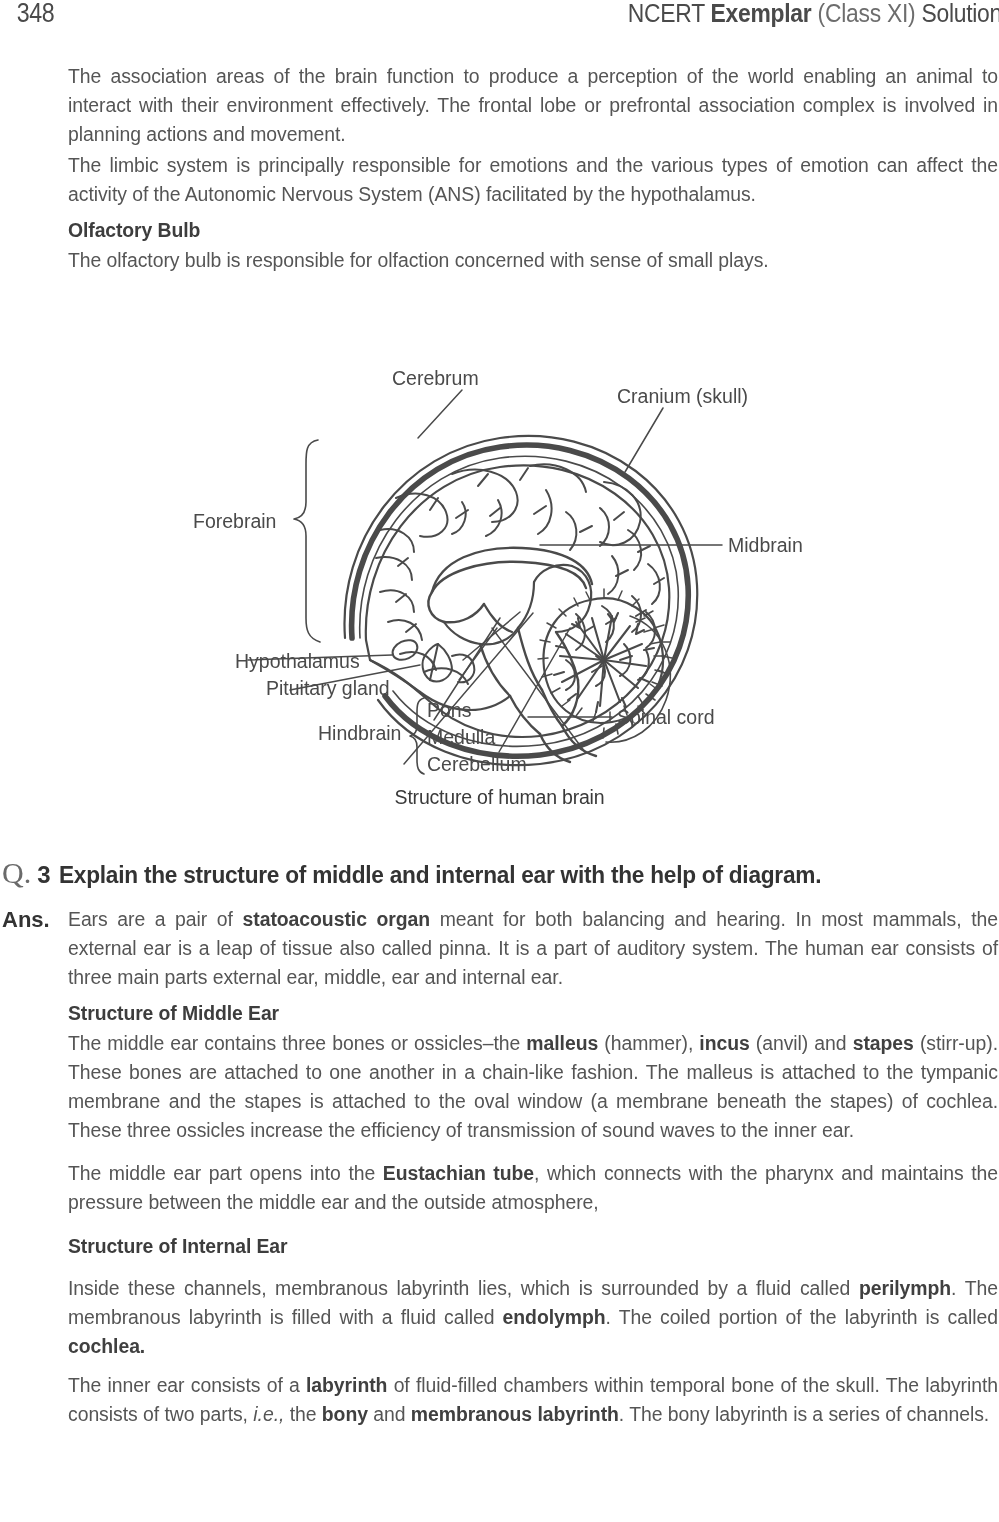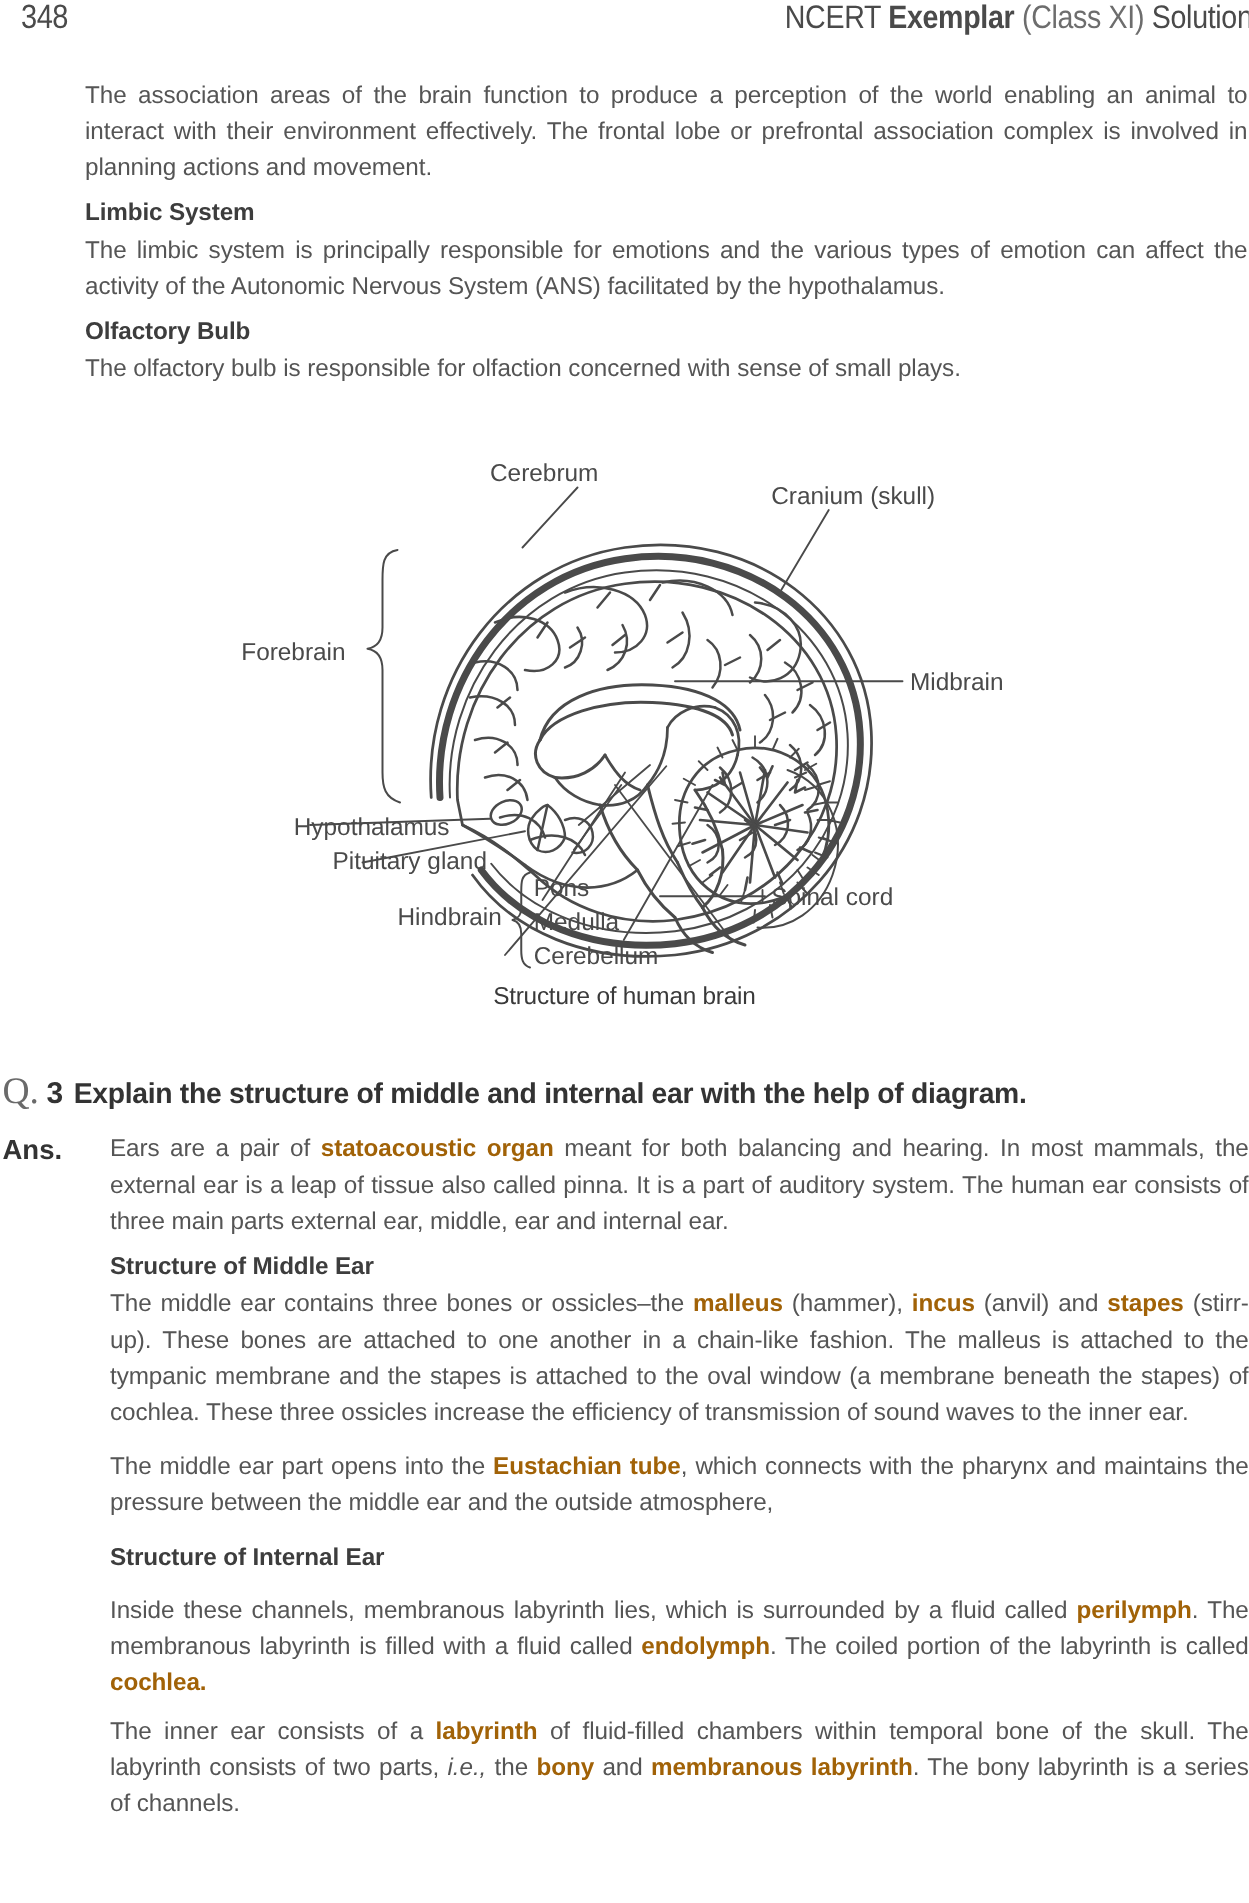--- a/index.html
+++ b/index.html
@@ -67,21 +67,21 @@
   }
   p.para.nojust { text-align: left; }
   .subhead {
     margin: 8px 0 2px 0;
     font-size: 19.4px;
     line-height: 27px;
     font-weight: bold;
     color: #3d3d3d;
     letter-spacing: -0.1px;
   }
-  b, strong { color: #a16207; font-weight: bold; }
+  b, strong { color: #404040; font-weight: bold; }
   i, em { font-style: italic; }
 
   
   .figure {
     position: absolute;
     top: 360px;
     left: 0;
     width: 891px;
     height: 460px;
   }
@@ -131,21 +131,20 @@
     color: #333333;
     letter-spacing: -0.25px;
     transform: scaleX(0.985);
     transform-origin: left center;
     white-space: nowrap;
     line-height: 1.1;
   }
   .ans-row {
     display: flex;
     margin-top: 17px;
-    gap: 20px;
   }
   .ans-marker {
     width: 68px;
     flex: 0 0 68px;
     font-size: 22px;
     font-weight: bold;
     color: #333333;
     line-height: 29px;
     padding-left: 2px;
     box-sizing: border-box;
@@ -157,21 +156,20 @@
 
 <div class="page-header">
   <div class="folio">348</div>
   <div class="header-title">
     <span>NCERT </span><span class="ht-bold">Exemplar</span><span class="ht-light"> (Class XI)</span><span> Solutions</span>
   </div>
 </div>
 
 <div class="content">
   <p class="para">The association areas of the brain function to produce a perception of the world enabling an animal to interact with their environment effectively. The frontal lobe or prefrontal association complex is involved in planning actions and movement.</p>
-  <div class="subhead">Limbic System</div>
   <p class="para">The limbic system is principally responsible for emotions and the various types of emotion can affect the activity of the Autonomic Nervous System (ANS) facilitated by the hypothalamus.</p>
   <div class="subhead">Olfactory Bulb</div>
   <p class="para nojust">The olfactory bulb is responsible for olfaction concerned with sense of small plays.</p>
 </div>
 
 <div class="figure">
   <svg width="999" height="460" viewBox="0 0 999 460">
     <g fill="none" stroke="#4a4a4a" stroke-linecap="round" stroke-linejoin="round">
 
       <g stroke-width="1.5">

